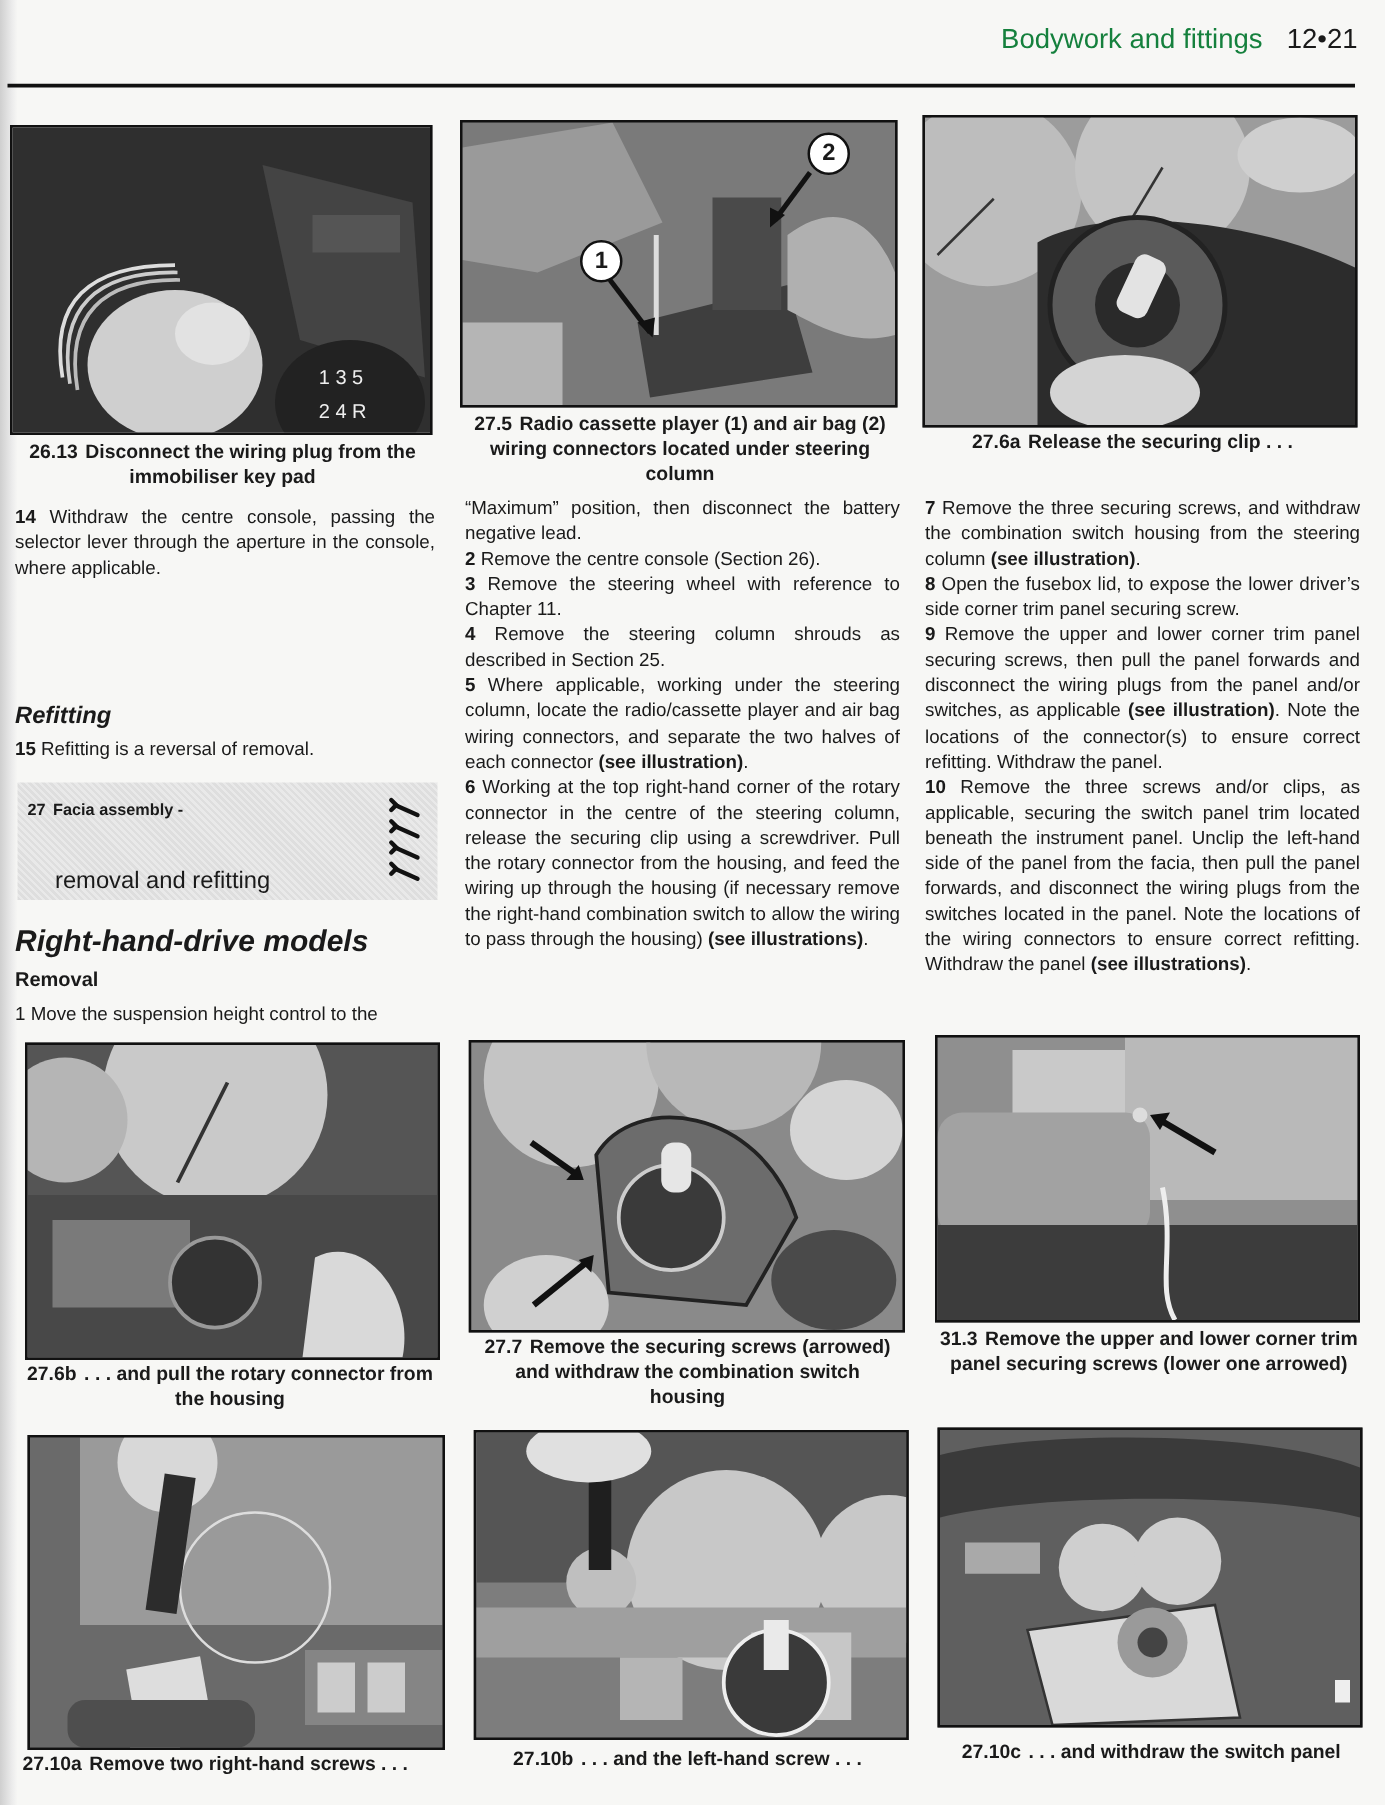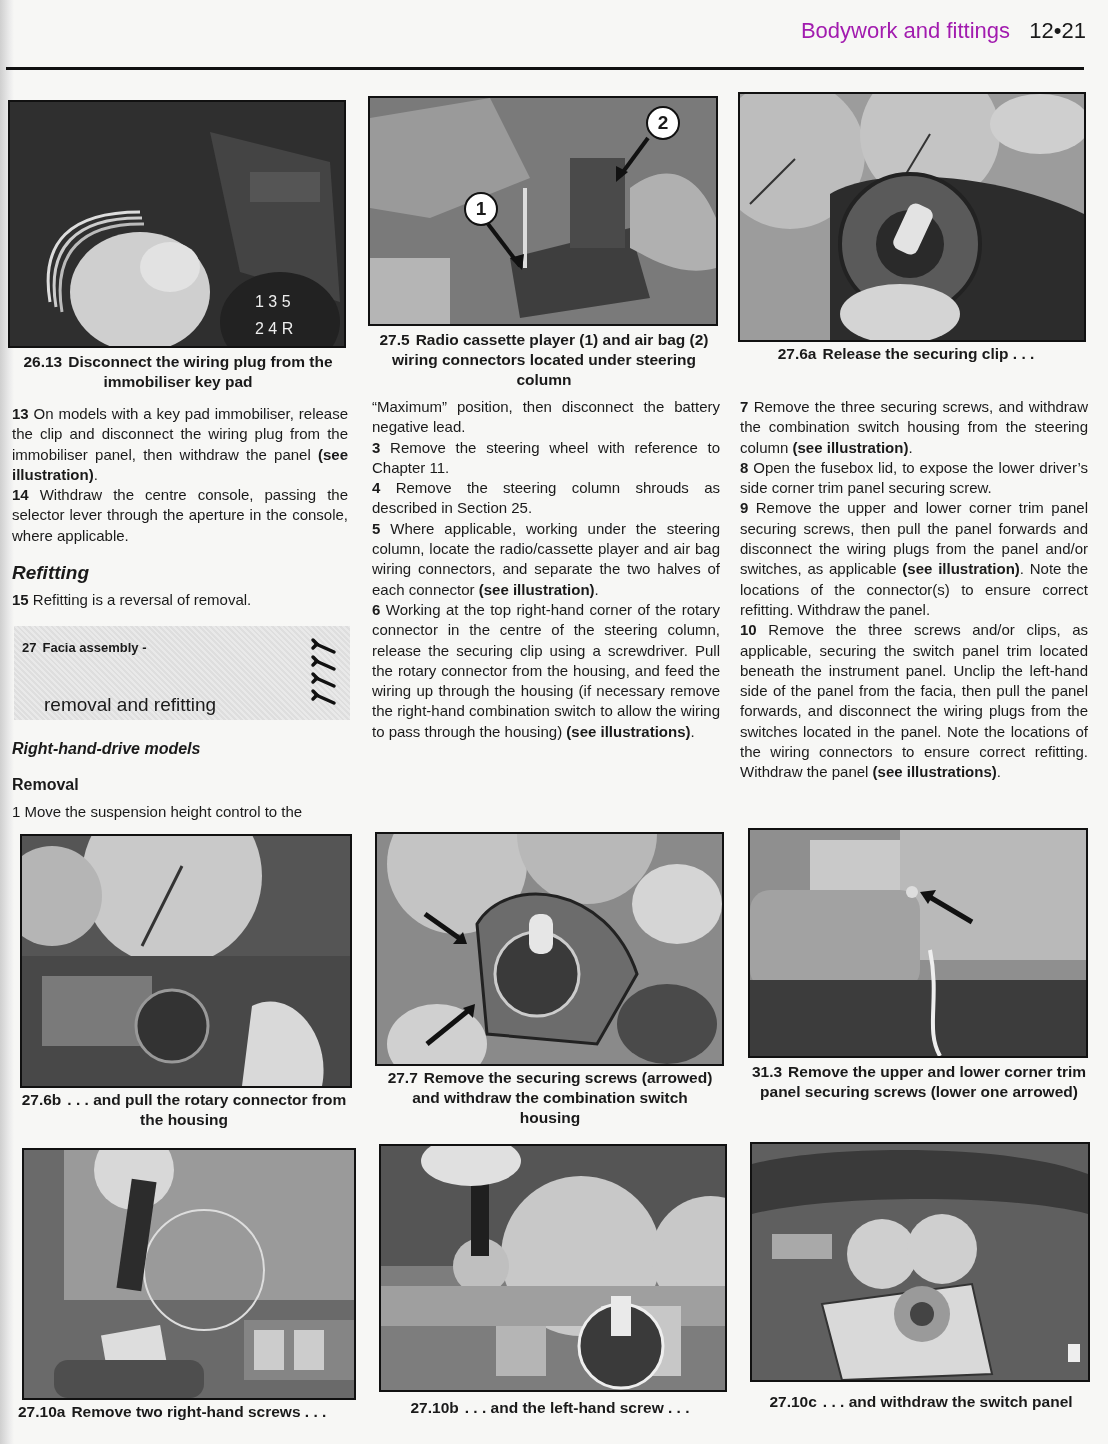--- a/index.html
+++ b/index.html
@@ -7,21 +7,21 @@
     width:1108px; height:1444px; position:relative; overflow:hidden;
     background:#f7f7f5;
     font-family:"Liberation Sans", "DejaVu Sans", sans-serif;
     color:#1a1a1a;
   }
   .binding-shadow {
     position:absolute; left:0; top:0; width:14px; height:1444px;
     background:linear-gradient(to right,#cfcfcf,#ececec 70%,#f7f7f5);
   }
   .header-title {
-    position:absolute; right:98px; top:18px; font-size:22px; color:#a21caf;
+    position:absolute; right:98px; top:18px; font-size:22px; color:#15803d;
   }
   .header-page {
     position:absolute; right:22px; top:18px; font-size:22px; color:#1a1a1a;
   }
   .header-rule {
     position:absolute; left:6px; top:67px; width:1078px; height:3px; background:#111;
   }
   .photo {
     position:absolute; border:2px solid #111; overflow:hidden;
     background:#6d6d6d;
@@ -117,21 +117,20 @@
   <span class="num">26.13</span><span>Disconnect the wiring plug from the immobiliser key pad</span>
 </div>
 <div class="caption" style="left:368px;top:330px;width:352px;">
   <span class="num">27.5</span><span>Radio cassette player (1) and air bag (2) wiring connectors located under steering column</span>
 </div>
 <div class="caption" style="left:734px;top:344px;width:344px;">
   <span class="num">27.6a</span><span>Release the securing clip . . .</span>
 </div>
 
 <div class="col" style="left:12px;top:404px;width:336px;">
-  <p><b>13</b> <span>On models with a key pad immobiliser, release the clip and disconnect the wiring plug from the immobiliser panel, then withdraw the panel</span> <b>(see illustration)</b><span>.</span></p>
   <p><b>14</b> <span>Withdraw the centre console, passing the selector lever through the aperture in the console, where applicable.</span></p>
 </div>
 <div class="subhead" style="left:12px;top:562px;">Refitting</div>
 <div class="col" style="left:12px;top:590px;width:336px;">
   <p><b>15</b> <span>Refitting is a reversal of removal.</span></p>
 </div>
 
 <div class="section-box">
   <div class="t1"><span class="sn">27</span><span>Facia assembly -</span></div>
   <div class="t2">removal and refitting</div>
@@ -150,28 +149,29 @@
           <path d="M3,38 L7,42 L3,46"></path>
         </g>
         <g>
           <path d="M6,59 L24,67"></path>
           <path d="M3,55 L7,59 L3,63"></path>
         </g>
       </g>
   </svg>
 </div>
 
-<div class="subhead" style="left:12px;top:740px;font-size:16px;">Right-hand-drive models</div>
+<div class="subhead" style="left:12px;top:740px;font-size:24px;">Right-hand-drive models</div>
 <div style="position:absolute;left:12px;top:776px;font-size:16px;font-weight:bold;">Removal</div>
 <div class="col" style="left:12px;top:802px;width:340px;">
   <p><span>1</span> <span>Move the suspension height control to the</span></p>
 </div>
 
 <div class="col" style="left:372px;top:397px;width:348px;">
   <p>“Maximum” position, then disconnect the battery negative lead.</p>
+  <p><b>2</b> <span>Remove the centre console (Section 26).</span></p>
   <p><b>3</b> <span>Remove the steering wheel with reference to Chapter 11.</span></p>
   <p><b>4</b> <span>Remove the steering column shrouds as described in Section 25.</span></p>
   <p><b>5</b> <span>Where applicable, working under the steering column, locate the radio/cassette player and air bag wiring connectors, and separate the two halves of each connector</span> <b>(see illustration)</b><span>.</span></p>
   <p><b>6</b> <span>Working at the top right-hand corner of the rotary connector in the centre of the steering column, release the securing clip using a screwdriver. Pull the rotary connector from the housing, and feed the wiring up through the housing (if necessary remove the right-hand combination switch to allow the wiring to pass through the housing)</span> <b>(see illustrations)</b><span>.</span></p>
 </div>
 
 <div class="col" style="left:740px;top:397px;width:348px;">
   <p><b>7</b> <span>Remove the three securing screws, and withdraw the combination switch housing from the steering column</span> <b>(see illustration)</b><span>.</span></p>
   <p><b>8</b> <span>Open the fusebox lid, to expose the lower driver’s side corner trim panel securing screw.</span></p>
   <p><b>9</b> <span>Remove the upper and lower corner trim panel securing screws, then pull the panel forwards and disconnect the wiring plugs from the panel and/or switches, as applicable</span> <b>(see illustration)</b><span>. Note the locations of the connector(s) to ensure correct refitting. Withdraw the panel.</span></p>

